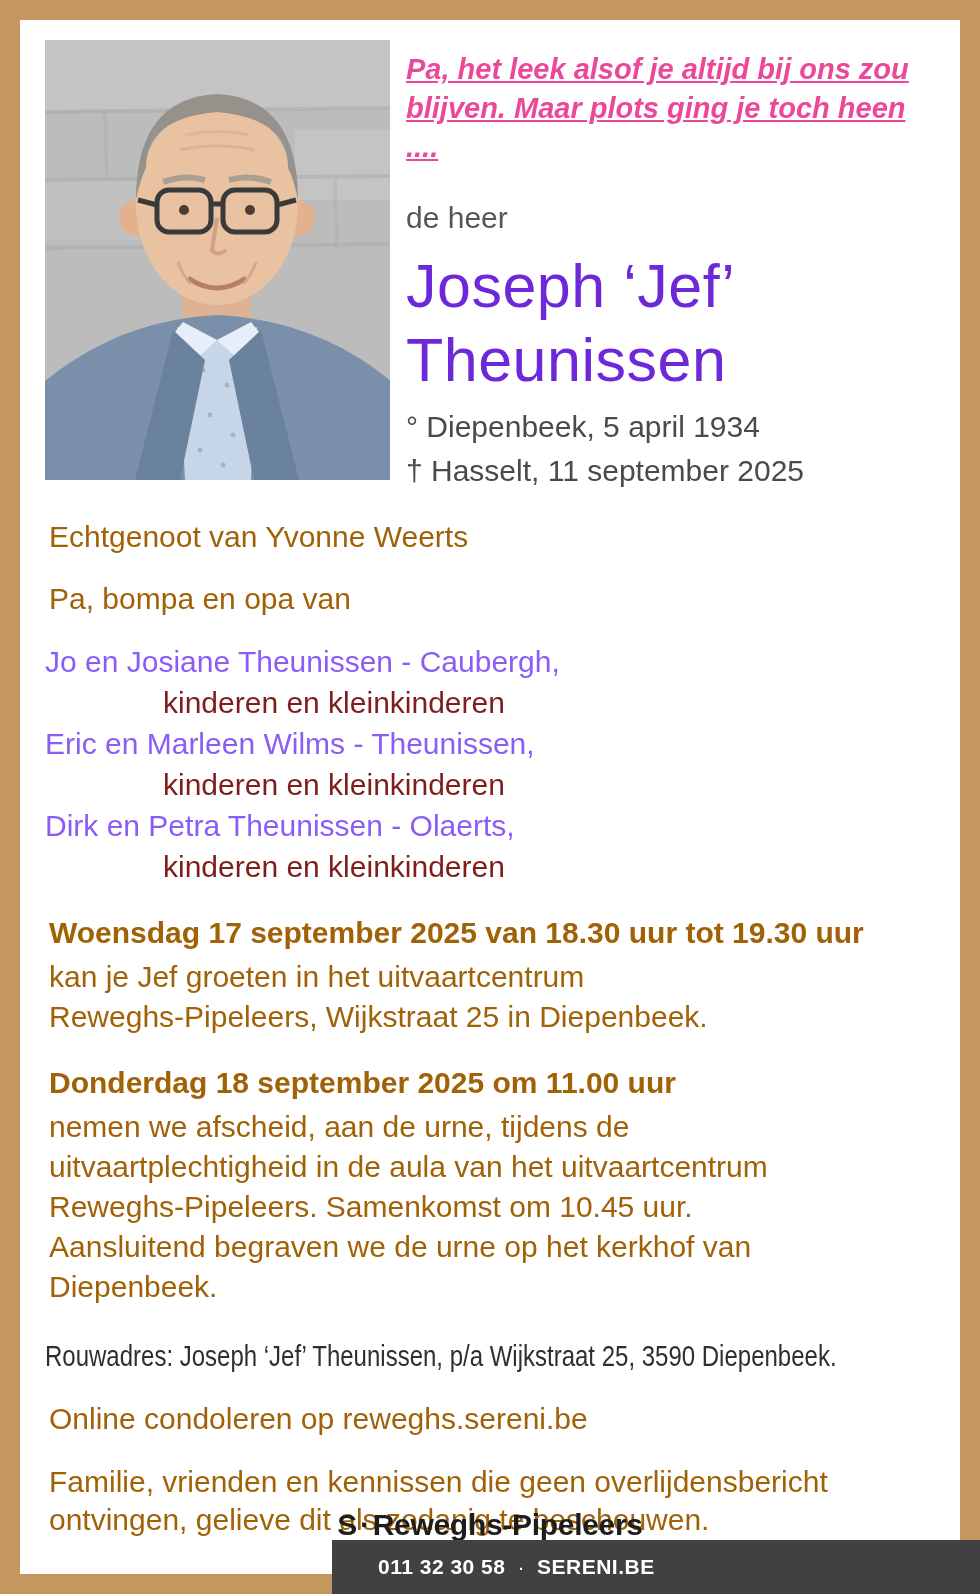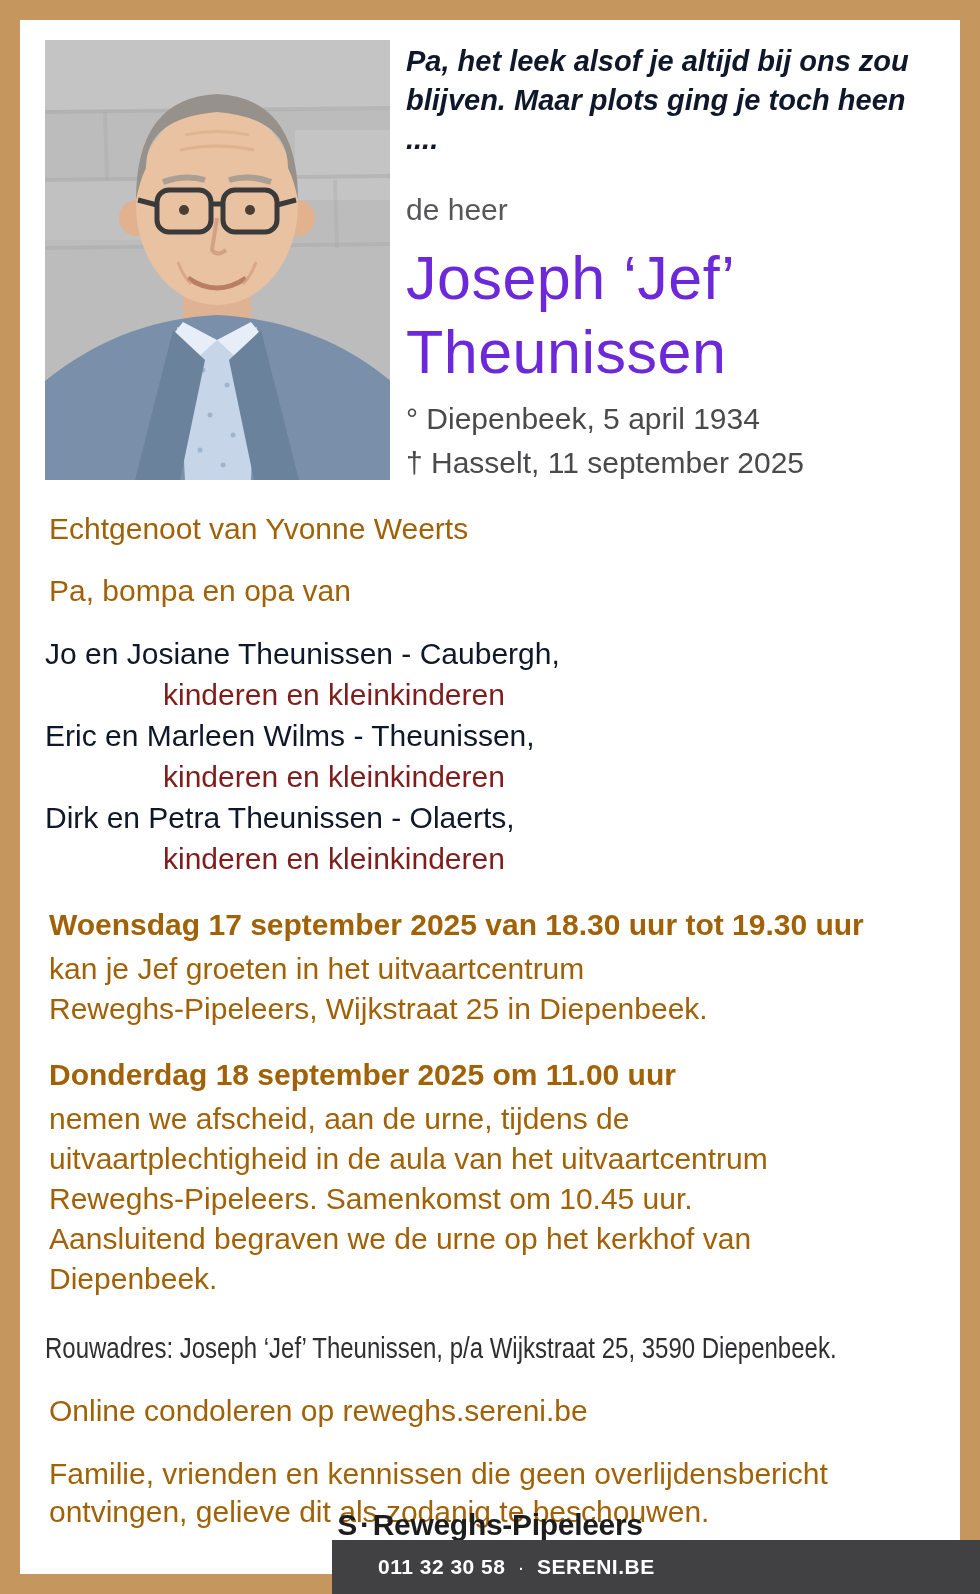--- a/index.html
+++ b/index.html
@@ -21,41 +21,42 @@
   
   .top{display:flex;gap:14px;}
   .photo{
     width:345px;height:440px;flex:0 0 345px;
     overflow:hidden;background:#bcbcbc;
   }
   .right-col{flex:1;padding-left:2px;}
   .quote{
     font-style:italic;font-weight:600;
     font-size:29px;line-height:39px;
-    color:#0f172a;white-space:pre-line;
-    margin:2px 0 0 0;
+    color:#ec4899;white-space:pre-line;
+    margin:10px 0 0 0;
+    text-decoration:underline;
   }
   .salutation{
     font-size:30px;color:#57575a;margin-top:34px;
   }
   .name{
     font-size:61px;line-height:74px;color:#6d28d9;
     font-weight:400;letter-spacing:0.5px;margin-top:14px;
     white-space:pre-line;
   }
   .dates{
     margin-top:8px;font-size:30px;line-height:44px;color:#4a4a4c;
     white-space:pre-line;
   }
   
   .bodytext p{margin:4px;font-size:30px;line-height:40px;color:#a16207;}
   .p-spouse{margin-top:24px !important;}
   .p-relation{margin-top:22px !important;}
   .children{margin-top:22px;}
-  .child-line{font-size:30px;line-height:41px;color:#0f172a;}
+  .child-line{font-size:30px;line-height:41px;color:#8b5cf6;}
   .child-sub{font-size:30px;line-height:41px;color:#7f1d1d;padding-left:118px;}
   .event{margin-top:26px;}
   .event-title{font-weight:700;font-size:30px;line-height:40px;color:#2f2f31;margin:0;}
   .event-body{font-size:30px;line-height:39px;color:#3c3c3e;white-space:pre-line;margin:0;}
   .rouwadres{
     margin-top:30px;font-size:30px;line-height:38px;color:#2f2f31;
   }
   .rouwadres span{
     display:inline-block;transform:scaleX(0.8);transform-origin:left center;
     white-space:nowrap;

